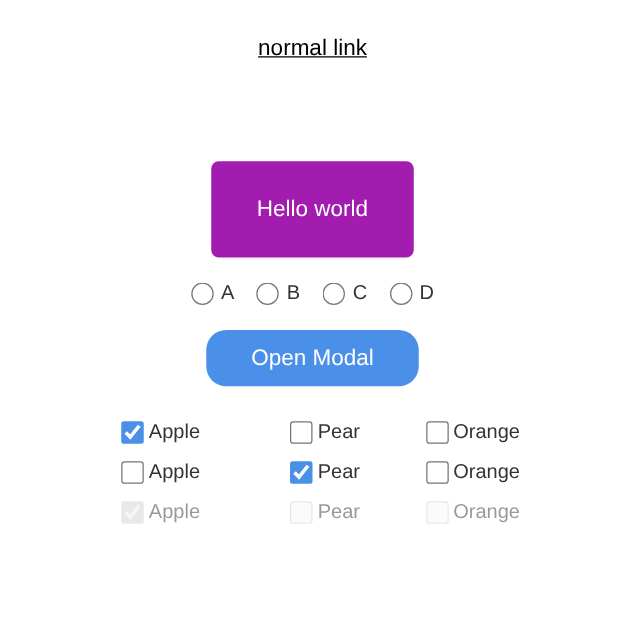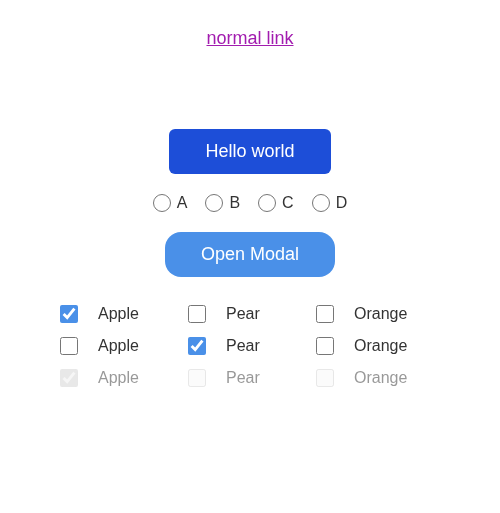--- a/index.html
+++ b/index.html
@@ -21,34 +21,34 @@
       width: 500px;
       height: 513px;
       display: flex;
       flex-direction: column;
       align-items: center;
       padding-top: 28px;
     }
 
     
     .normal-link {
-      color: #a21caf;
+      color: #000000;
       text-decoration: underline;
       cursor: pointer;
       font-size: 18px;
       margin-bottom: 80px;
     }
 
     
     .btn-primary {
-      background-color: #1d4ed8;
+      background-color: #a21caf;
       color: white;
       border: none;
       border-radius: 6px;
-      padding: 12px 36px;
+      padding: 28px 36px;
       font-size: 18px;
       cursor: pointer;
       margin-bottom: 20px;
     }
 
     
     .radio-group {
       display: flex;
       align-items: center;
       gap: 18px;
@@ -103,23 +103,24 @@
       padding: 6px 0;
     }
 
     .checkbox-row.disabled {
       opacity: 0.5;
     }
 
     .checkbox-item {
       display: flex;
       align-items: center;
-      gap: 20px;
+      gap: 4px;
       cursor: pointer;
       min-width: 100px;
+      justify-content: flex-end;
     }
 
     .checkbox-item.disabled {
       cursor: default;
     }
 
     .checkbox-item input[type="checkbox"] {
       width: 18px;
       height: 18px;
       accent-color: #4a90e8;

